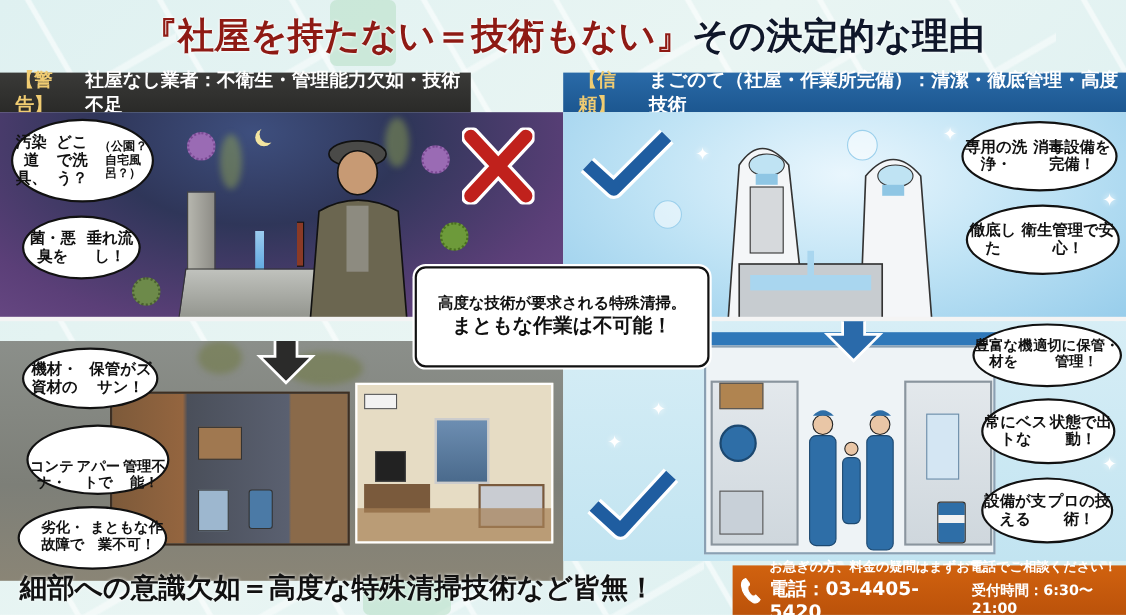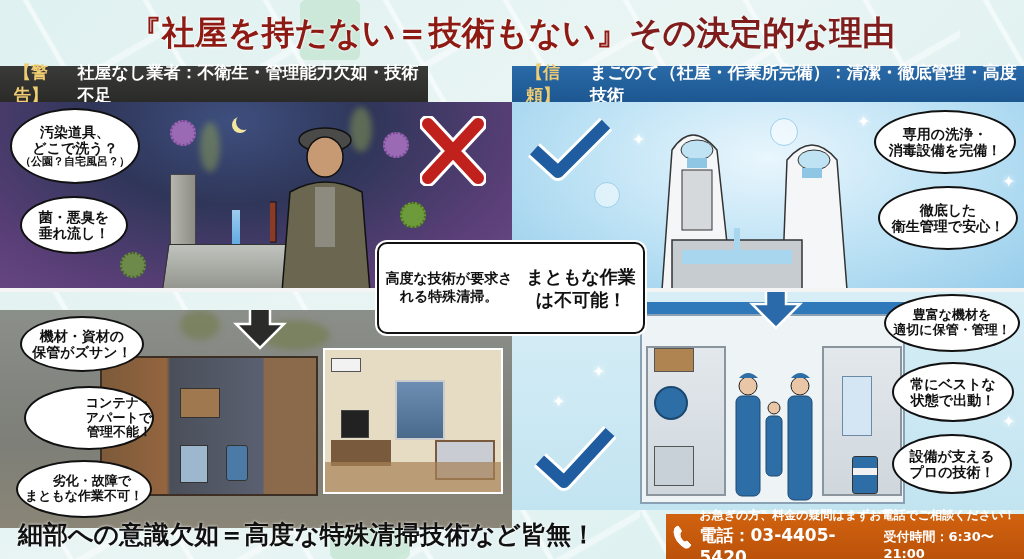--- a/index.html
+++ b/index.html
@@ -19,21 +19,21 @@
   }
   .green-blob { position:absolute; background:#b7dfc4; opacity:0.55; border-radius:6px; }
 
   
   .title {
     position:absolute; left:0; top:8px; width:1024px; height:50px;
     display:flex; justify-content:center; align-items:center;
     font-weight:bold; font-size:33px; letter-spacing:0px;
   }
   .title .red { color:#8e1a14; text-shadow: 0 0 3px #fff, 0 0 2px #fff; }
-  .title .black { color:#7f1d1d; text-shadow: 0 0 3px #fff; }
+  .title .black { color:#0f172a; text-shadow: 0 0 3px #fff; }
 
   
   .hdr {
     position:absolute; top:66px; height:36px;
     display:flex; align-items:center; padding-left:14px;
     font-weight:bold; font-size:17px; color:#fff;
   }
   .hdr-left { left:0; width:428px; background:linear-gradient(#3a3a38,#2a2a28); }
   .hdr-right { left:512px; width:512px; background:linear-gradient(#2a6aa8,#1c5790); }
   .hdr .tag { color:#f0cc72; }
@@ -46,35 +46,35 @@
     background: radial-gradient(ellipse at 50% 30%, #e9f6fd 0%, #bfe3f5 50%, #97cdeb 100%); }
   .p-bl { left:0; top:310px; width:512px; height:218px;
     background: linear-gradient(#8b8f8a 0%, #7d7f78 60%, #8a8576 100%); }
   .p-br { left:512px; top:292px; width:512px; height:218px;
     background: linear-gradient(#d7eef6, #c2e4f1); }
   .divider-h { position:absolute; left:0; width:1024px; height:4px; background:#f4f4f4; top:288px; }
 
   
   .bubble {
     position:absolute; background:#fff; border:2.5px solid #111; border-radius:50%;
-    display:flex; flex-direction:column; justify-content:center; align-items:center;
+    display:flex; flex-direction:row; justify-content:center; align-items:center;
     text-align:center; font-weight:bold; color:#111; line-height:1.15;
   }
   .bubble .sm { font-size:11px; }
 
   
   .xmark { position:absolute; }
   .check { position:absolute; }
   .arrow { position:absolute; }
 
   
   .callout {
     position:absolute; left:377px; top:242px; width:268px; height:92px;
     background:#fff; border:2.5px solid #111; border-radius:10px;
-    display:flex; align-items:center; justify-content:center;
+    display:flex; flex-direction:column; align-items:center; justify-content:center;
     color:#111; font-weight:bold; text-align:center;
     box-shadow: 0 0 0 2px #fff;
   }
   .callout .l1 { font-size:14px; }
   .callout .l2, .callout .l3 { font-size:18px; line-height:1.3; }
 
   
   .moon { position:absolute; width:16px; height:16px; border-radius:50%; box-shadow: -4px 3px 0 0 #f3e5a0; }
   .germ { position:absolute; border-radius:50%; }
   .faucet-post { position:absolute; background:linear-gradient(90deg,#b6b6ae,#8d8c86); border:1px solid #444; }

